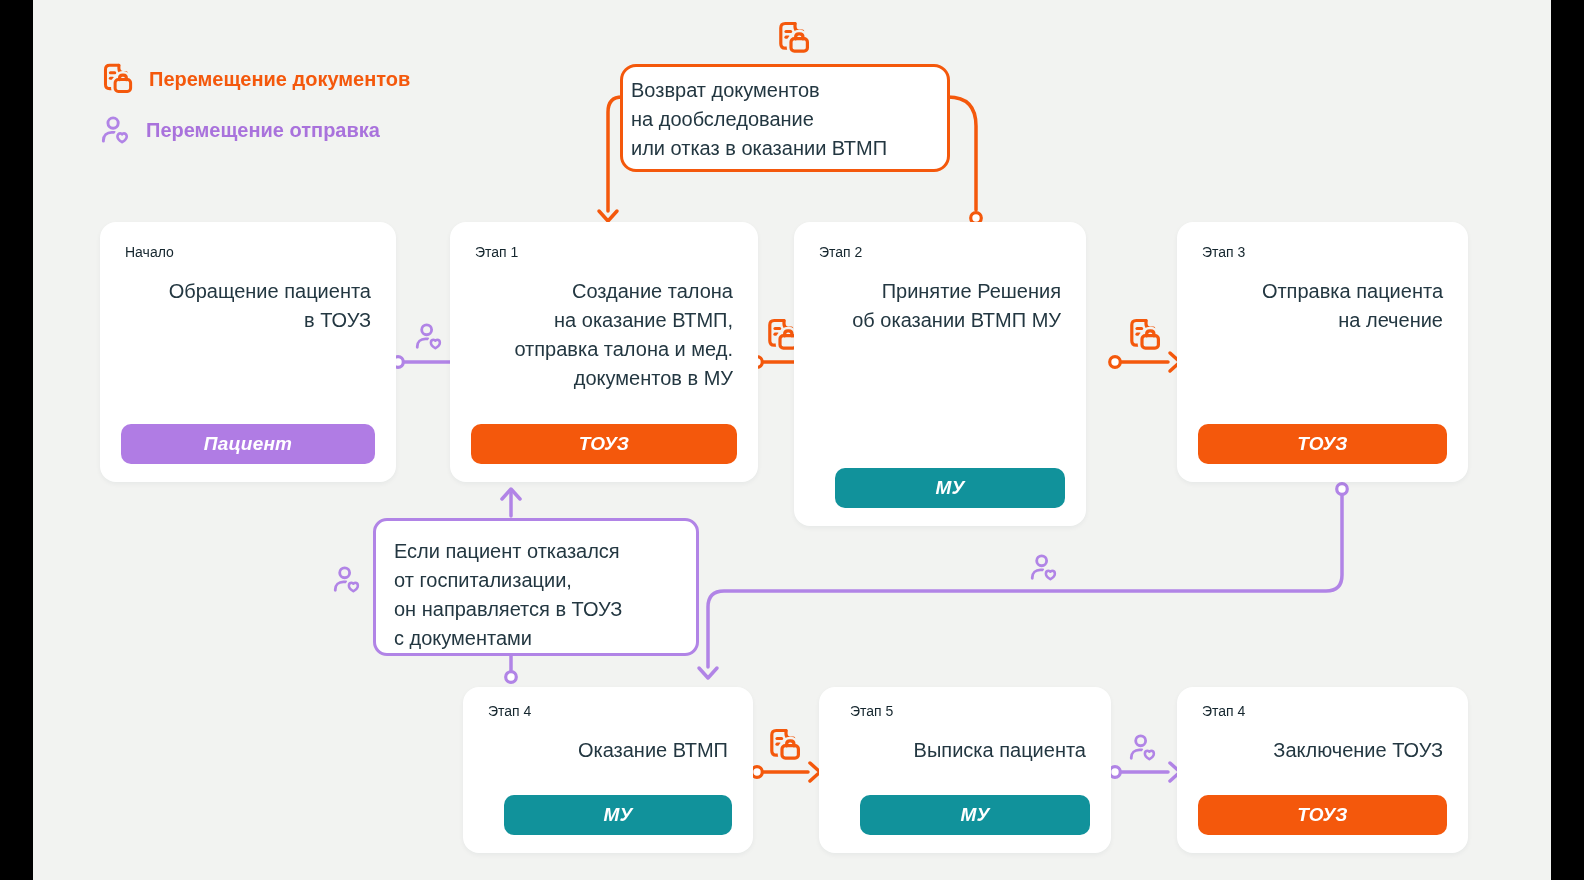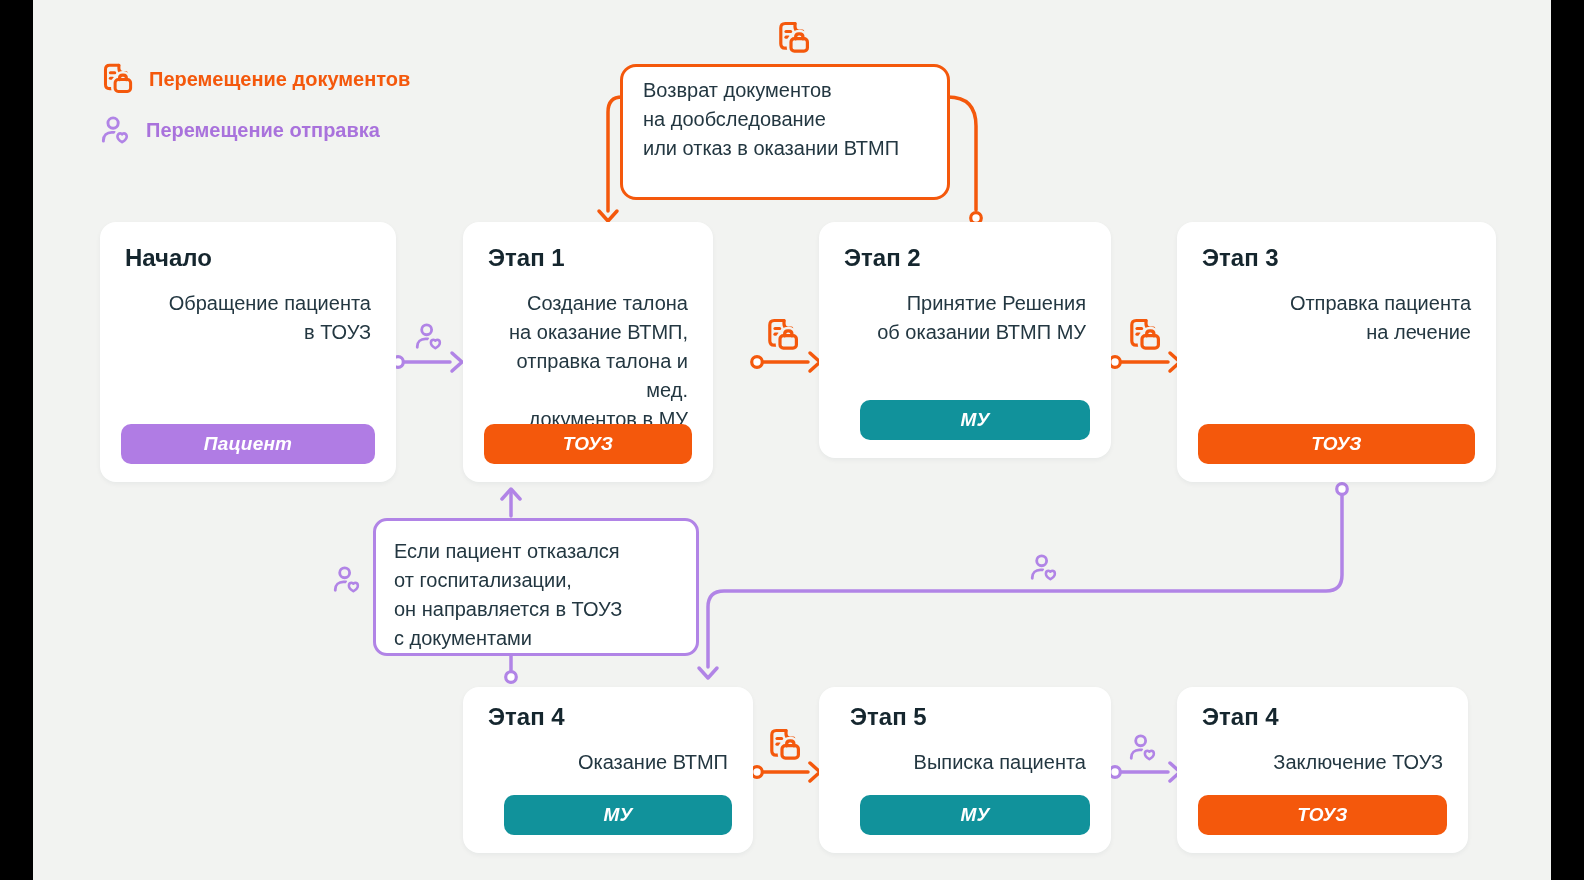--- a/index.html
+++ b/index.html
@@ -27,36 +27,36 @@
   .legend-item{display:flex;align-items:center;gap:15px;}
   .legend-label{font-size:20px;font-weight:700;}
   .legend-label.orange{color:var(--orange);}
   .legend-label.purple{color:var(--purple-text);}
 
   .card{
     position:absolute;background:var(--card);border-radius:16px;
     box-shadow:0 2px 5px rgba(20,40,50,0.05);box-sizing:border-box;padding:22px 25px 0 25px;
   }
   .card.row2{padding-top:16px;}
-  .card-title{font-size:24px;font-weight:700;color:var(--title-text);}
+  .card-title{font-size:14px;font-weight:400;color:var(--title-text);}
   .card-body{font-size:20px;line-height:29px;color:var(--body-text);margin-top:17px;white-space:pre-line;text-align:right;}
   .badge{
     position:absolute;left:21px;right:21px;bottom:18px;height:40px;border-radius:10px;
     display:flex;align-items:center;justify-content:center;
     color:#fff;font-size:19px;font-weight:600;letter-spacing:.2px;font-style:italic;
   }
   .badge-purple{background:var(--purple-badge);}
   .badge-orange{background:var(--orange);}
   .badge-teal{background:var(--teal);margin-left:20px;}
 
   .callout{
     position:absolute;background:#fff;border-radius:16px;box-sizing:border-box;
     font-size:20px;line-height:29px;color:var(--body-text);white-space:pre-line;
   }
-  .callout.orange{border:3px solid var(--orange);left:620px;top:64px;width:330px;height:136px;padding:9px 20px;}
+  .callout.orange{border:3px solid var(--orange);left:620px;top:64px;width:330px;height:108px;padding:9px 8px;}
   .callout.purple{border:3px solid var(--purple);left:373px;top:518px;width:326px;height:138px;border-radius:14px;padding:16px 18px;}
 </style>
 </head>
 <body>
 
 <div class="canvas">
 
   <svg width="0" height="0" style="position:absolute" aria-hidden="true">
     <defs>
       <symbol id="i-doc" viewBox="0 0 36 36">
@@ -168,35 +168,35 @@
 от госпитализации,
 он направляется в ТОУЗ
 с документами</div>
 
   <div class="card" style="left:100px;top:222px;width:296px;height:260px;">
     <div class="card-title">Начало</div>
     <div class="card-body">Обращение пациента
 в ТОУЗ</div>
     <div class="badge badge-purple">Пациент</div>
   </div>
-  <div class="card" style="left:463px;top:222px;width:250px;height:260px;">
+  <div class="card" style="left:450px;top:222px;width:308px;height:260px;">
     <div class="card-title">Этап 1</div>
     <div class="card-body">Создание талона
 на оказание ВТМП,
 отправка талона и мед.
 документов в МУ</div>
     <div class="badge badge-orange">ТОУЗ</div>
   </div>
-  <div class="card" style="left:819px;top:222px;width:292px;height:236px;">
+  <div class="card" style="left:794px;top:222px;width:292px;height:304px;">
     <div class="card-title">Этап 2</div>
     <div class="card-body">Принятие Решения
 об оказании ВТМП МУ</div>
     <div class="badge badge-teal">МУ</div>
   </div>
-  <div class="card" style="left:1177px;top:222px;width:319px;height:260px;">
+  <div class="card" style="left:1177px;top:222px;width:291px;height:260px;">
     <div class="card-title">Этап 3</div>
     <div class="card-body">Отправка пациента
 на лечение</div>
     <div class="badge badge-orange">ТОУЗ</div>
   </div>
 
   <div class="card row2" style="left:463px;top:687px;width:290px;height:166px;">
     <div class="card-title">Этап 4</div>
     <div class="card-body">Оказание ВТМП</div>
     <div class="badge badge-teal">МУ</div>

